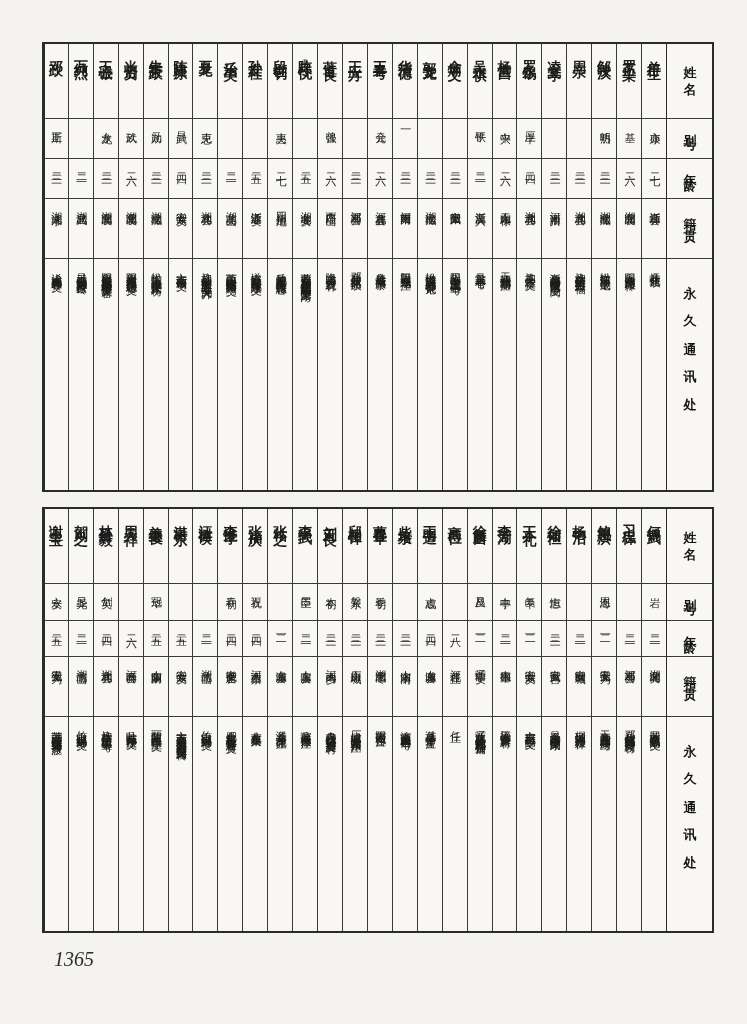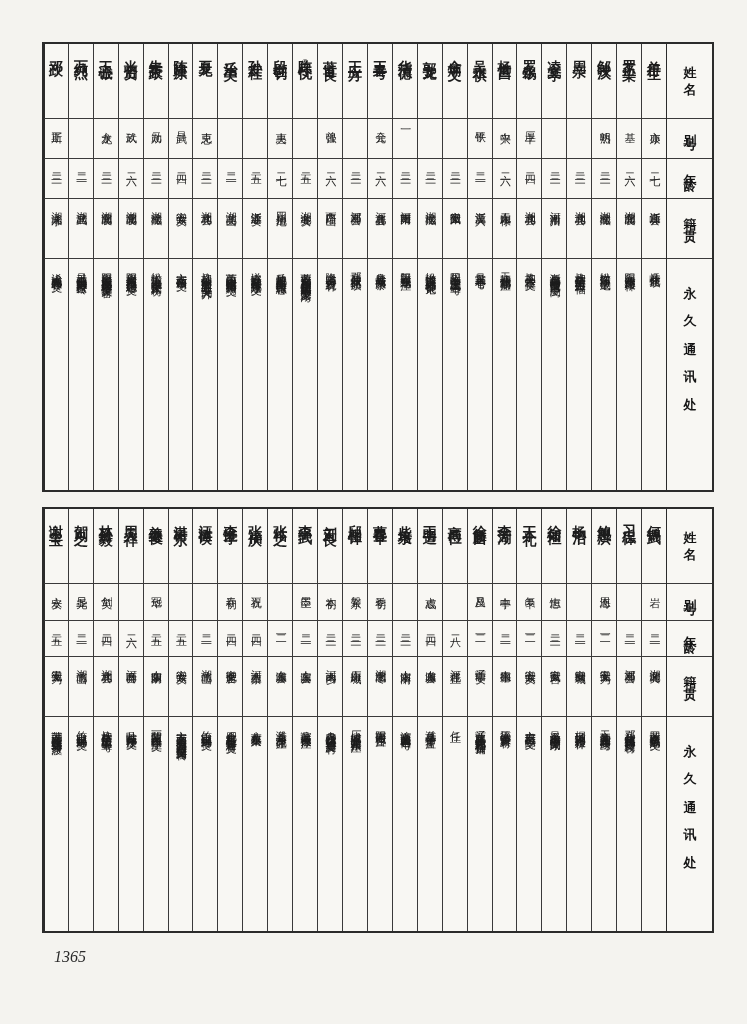--- a/index.html
+++ b/index.html
@@ -61,21 +61,21 @@
 
   .header-col .vtxt{font-weight:bold;font-size:13px;color:#151515;}
   .header-col .c-name .vtxt{letter-spacing:16px;padding-top:12px;}
   .header-col .c-alias .vtxt{letter-spacing:4px;padding-top:5px;}
   .header-col .c-age .vtxt{letter-spacing:4px;padding-top:5px;}
   .header-col .c-origin .vtxt{letter-spacing:12px;padding-top:9px;}
   .header-col .c-addr .vtxt{letter-spacing:28px;padding-top:16px;}
 
   .page-number{
     position:absolute;left:54px;top:948px;
-    font-style:italic;font-size:16px;color:#2a2a2a;
+    font-style:italic;font-size:20px;color:#2a2a2a;
     font-family:"Liberation Serif","DejaVu Serif",serif;
   }
 </style>
 </head>
 <body>
 
 <div class="page">
 
   <div class="reg-table table-top">
     <div class="header-col">

